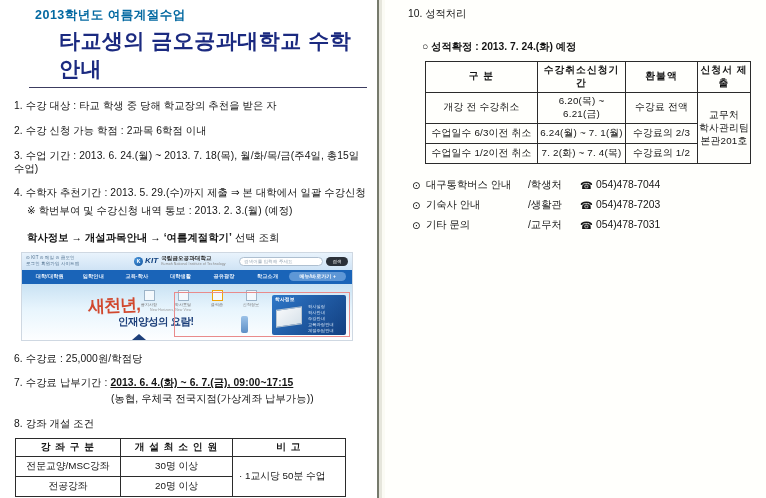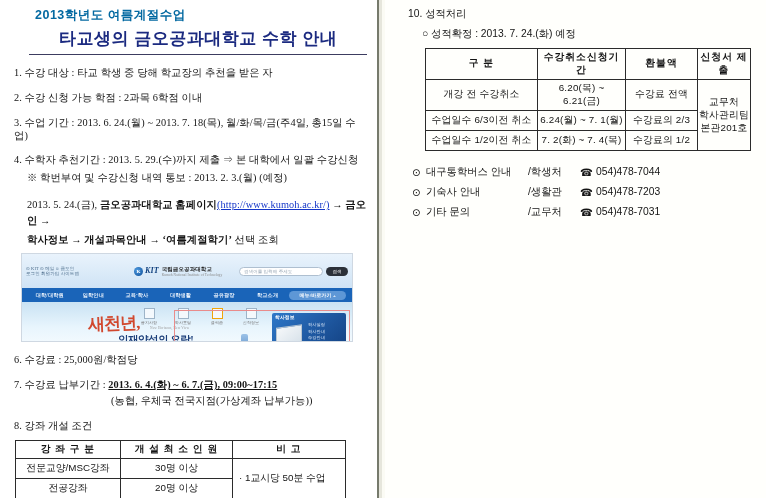--- a/index.html
+++ b/index.html
@@ -13,25 +13,25 @@
   }
 
   
   .page-left  { position:absolute; left:0; top:0; width:377px; height:498px; background:#ffffff; padding:7px 8px 0 13px; }
   .page-divider { position:absolute; left:377px; top:0; width:8px; height:498px;
     background:linear-gradient(90deg,#767a6c 0 2px,#e6e6dc 2px 5px,#fbfbf4 5px 8px); }
   .page-right { position:absolute; left:385px; top:0; width:381px; height:498px; background:#fffffc; padding:6px 8px 0 23px; }
 
   
   .t1 { margin-left:22px; font-size:12.5px; font-weight:bold; color:#0369a1; letter-spacing:.5px; }
-  .t2 { margin:3px 0 0 46px; font-size:17px; font-weight:bold; color:#1b2a80; letter-spacing:.5px; }
+  .t2 { margin:3px 0 0 46px; font-size:21px; font-weight:bold; color:#1b2a80; letter-spacing:.5px; }
   .t-rule { width:338px; margin:4px 0 0 16px; border-bottom:1.6px solid #3c3c60; }
 
   
-  .item  { font-size:10.3px; line-height:1.25; margin:12px 0 0 1px; letter-spacing:.1px;font-family:Liberation Serif, serif; }
+  .item  { font-size:10.3px; line-height:1.25; margin:12px 0 0 1px; letter-spacing:.1px; }
   .sub   { margin-left:13px; margin-top:5px; }
   .sub2  { margin-left:13px; margin-top:4px; line-height:1.5; }
   .b     { font-weight:bold; }
   .url   { color:#1436c8; text-decoration:underline; cursor:pointer; }
   .ul-b  { font-weight:bold; text-decoration:underline; }
   .note7 { margin-left:97px; margin-top:3px; }
 
   
   table { border-collapse:collapse; table-layout:fixed; }
   th,td { border:1px solid #2b2b2b; font-size:9.8px; text-align:center; padding:2px 1px; vertical-align:middle; }
@@ -40,31 +40,31 @@
   .tbl8 th { height:18px; }
   .tbl8 td { height:20px; }
   .tbl8 .noteCell { text-align:left; padding-left:6px; letter-spacing:0; }
   .tbl11 { width:325px; margin:7px 0 0 17px; }
   .tbl11 th { height:19px; }
   .tbl11 td { height:20px; letter-spacing:.2px; }
   .tbl11 .merge div { line-height:1.35; }
 
   
   .r-item { font-size:10.3px; line-height:1.25; margin:10px 0 0 0; }
-  .r-sub  { margin-left:14px; margin-top:7px; }
+  .r-sub  { margin-left:14px; margin-top:20px;font-weight:bold; }
   .contacts { margin:14px 0 0 4px; }
   .c-row { display:flex; align-items:center; font-size:10.3px; margin-top:6px; }
   .c-bullet { width:14px; }
   .c-label { width:102px; }
   .c-dept { width:52px; }
   .c-phone-ic { width:16px; }
 
   
   .shot { width:332px; height:89px; margin:6px 0 2px 7px; border:1px solid #cfd8e2; position:relative; overflow:hidden; background:#fff; }
-  .ss-top { height:34px; background:linear-gradient(180deg,#e9f3fc,#cfe3f5); display:flex; align-items:center; padding:0 4px; }
+  .ss-top { height:17px; background:linear-gradient(180deg,#e9f3fc,#cfe3f5); display:flex; align-items:center; padding:0 4px; }
   .ss-links { font-size:4.5px; color:#51718f; line-height:1.3; width:86px; }
   .ss-logo { display:flex; align-items:center; margin-left:22px; }
   .ss-logo-circle { width:9px; height:9px; border-radius:50%; background:radial-gradient(circle at 35% 35%,#4d9ae0,#0c4c96); color:#fff; font-size:5px; text-align:center; line-height:9px; font-weight:bold; }
   .ss-logo-kit { font-size:8px; font-weight:bold; color:#10407e; margin-left:2px; font-style:italic; }
   .ss-logo-name { margin-left:3px; }
   .ss-logo-name .nm { font-size:5.5px; font-weight:bold; color:#222; }
   .ss-logo-name .en { font-size:3.5px; color:#888; }
   .ss-search { margin-left:auto; display:flex; align-items:center; }
   .ss-search-box { width:84px; height:9px; background:#fff; border:1px solid #aebfd0; border-radius:5px; font-size:4.5px; color:#9aa8b6; line-height:8px; padding-left:4px; }
   .ss-search-btn { width:22px; height:9px; margin-left:3px; background:#2b3038; color:#fff; border-radius:5px; font-size:4.5px; text-align:center; line-height:9px; }
@@ -103,21 +103,20 @@
   <div class="item">1. 수강 대상 : 타교 학생 중 당해 학교장의 추천을 받은 자</div>
   <div class="item">2. 수강 신청 가능 학점 : 2과목 6학점 이내</div>
   <div class="item">3. 수업 기간 : 2013. 6. 24.(월) ~ 2013. 7. 18(목), 월/화/목/금(주4일, 총15일 수업)</div>
 
   <div class="item">
     <div>4. 수학자 추천기간 :  2013. 5. 29.(수)까지 제출 ⇒ 본 대학에서 일괄 수강신청</div>
     <div class="sub">※ 학번부여 및 수강신청 내역 통보 : 2013. 2. 3.(월) (예정)</div>
   </div>
 
   <div class="item">
-    <div class="sub2"><span>2013. 5. 24.(금), </span><span class="b">금오공과대학교 홈페이지</span><span class="url">(http://www.kumoh.ac.kr/)</span><span> → </span><span class="b">금오인</span><span> →</span></div>
     <div class="sub2"><span class="b">학사정보</span><span> → </span><span class="b">개설과목안내</span><span> → </span><span class="b">‘여름계절학기’</span><span> 선택 조회</span></div>
 
     <div class="shot">
       <div class="ss-top">
         <div class="ss-links">
           <div>⊙ KIT  ⊙ 메일  ⊙ 금오인</div>
           <div>로그인  회원가입  사이트맵</div>
         </div>
         <div class="ss-logo">
           <div class="ss-logo-circle">K</div>

